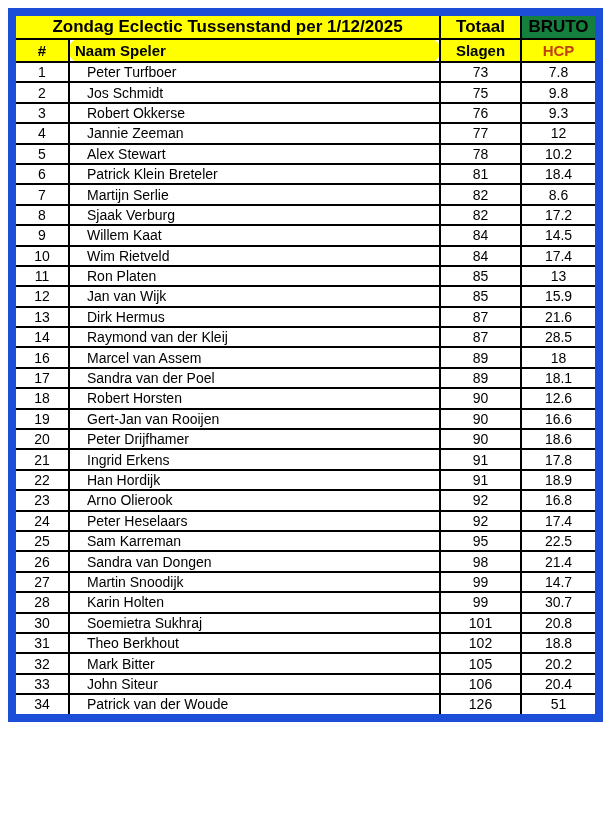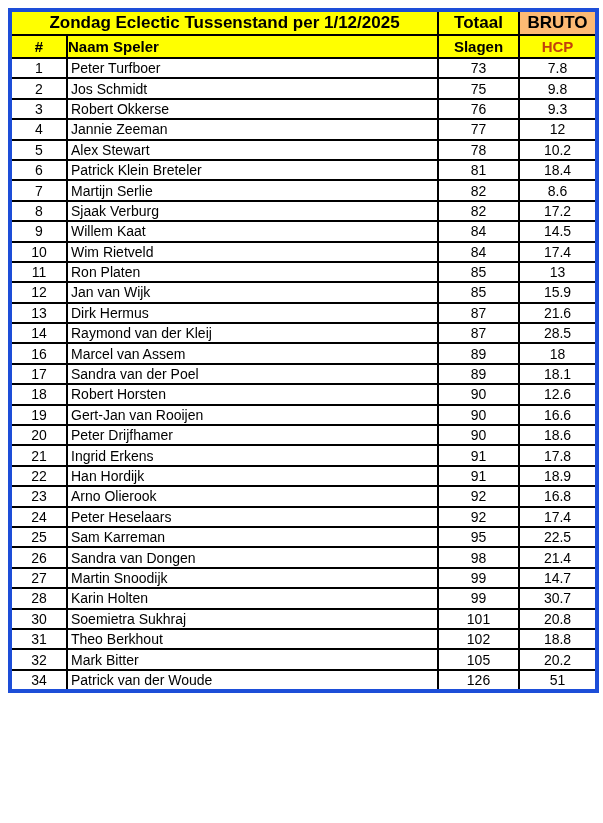--- a/index.html
+++ b/index.html
@@ -11,21 +11,21 @@
     font-family: "Liberation Sans", sans-serif;
     color: #000000;
   }
   .page {
     padding: 8px 0 0 8px;
   }
   table.standings {
     border-collapse: collapse;
     table-layout: fixed;
     width: 587px;
-    border: 4px solid #1d4ed8;
+    border: 8px solid #1d4ed8;
   }
   th, td {
     border: 2px solid #000000;
     overflow: hidden;
     white-space: nowrap;
     padding: 0;
     vertical-align: middle;
   }
   tr.title-row th {
     height: 22px;
@@ -34,46 +34,48 @@
     text-align: center;
   }
   tr.header-row th {
     height: 21px;
     font-size: 15px;
     font-weight: bold;
     text-align: center;
   }
   tr.header-row th.name-h {
     text-align: left;
+    padding-left: 5px;
+    border-radius: 10px;
   }
   tr.data-row td {
     height: 18.4px;
     font-size: 14px;
     font-weight: normal;
     background: #ffffff;
   }
   td.c { text-align: center; }
-  td.l { text-align: left; padding-left: 3px; }
+  td.l { text-align: left; padding-left: 17px; }
 </style>
 </head>
 <body>
 
 <div class="page">
   <table class="standings">
     <colgroup>
       <col style="width:57px">
       <col style="width:371px">
       <col style="width:81px">
       <col style="width:78px">
     </colgroup>
     <thead>
       <tr class="title-row">
         <th colspan="2" style="background: rgb(255, 255, 0); color: rgb(0, 0, 0);">Zondag Eclectic Tussenstand per 1/12/2025</th>
         <th style="background: rgb(255, 255, 0); color: rgb(0, 0, 0); margin-top: 12px;">Totaal</th>
-        <th style="background: #fdba74; color: rgb(0, 0, 0);">BRUTO</th>
+        <th style="background: #15803d; color: rgb(0, 0, 0);">BRUTO</th>
       </tr>
       <tr class="header-row">
         <th style="background: rgb(255, 255, 0); color: rgb(0, 0, 0);">#</th>
         <th class="name-h" style="background: rgb(255, 255, 0); color: rgb(0, 0, 0);">Naam Speler</th>
         <th style="background: rgb(255, 255, 0); color: rgb(0, 0, 0); margin-left: 40px;">Slagen</th>
         <th style="background: rgb(255, 255, 0); color: #c2410c;">HCP</th>
       </tr>
     </thead>
     <tbody id="rows-body">
   <tr class="data-row">
@@ -281,20 +283,26 @@
     <td class="c">18.8</td>
   </tr>
 
   <tr class="data-row">
     <td class="c">32</td>
     <td class="l">Mark Bitter</td>
     <td class="c">105</td>
     <td class="c">20.2</td>
   </tr>
 
+  <tr class="data-row">
+    <td class="c">33</td>
+    <td class="l">John Siteur</td>
+    <td class="c">106</td>
+    <td class="c">20.4</td>
+  </tr>
 
   <tr class="data-row">
     <td class="c">34</td>
     <td class="l">Patrick van der Woude</td>
     <td class="c">126</td>
     <td class="c">51</td>
   </tr>
 </tbody>
   </table>
 </div>

